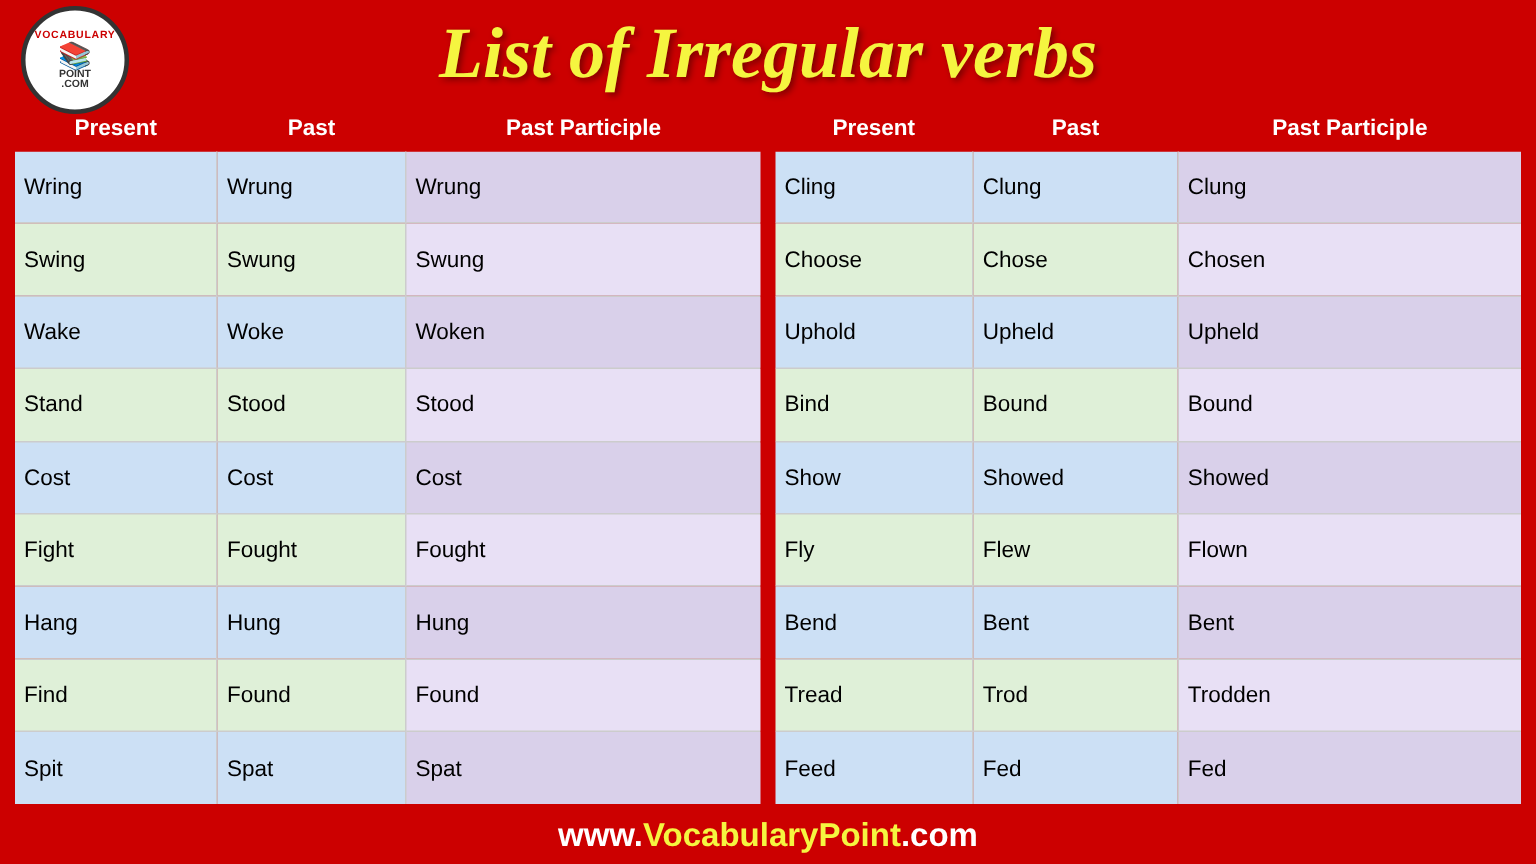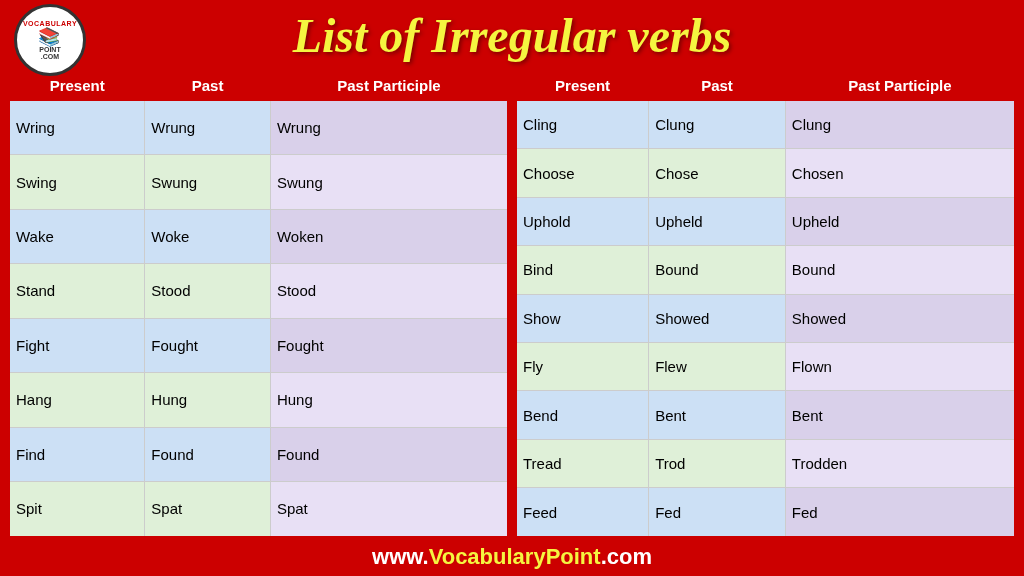--- a/index.html
+++ b/index.html
@@ -197,20 +197,25 @@
               <td>Wake</td>
               <td>Woke</td>
               <td>Woken</td>
             </tr>
             <tr>
               <td>Stand</td>
               <td>Stood</td>
               <td>Stood</td>
             </tr>
             <tr>
+              <td>Cost</td>
+              <td>Cost</td>
+              <td>Cost</td>
+            </tr>
+            <tr>
               <td>Fight</td>
               <td>Fought</td>
               <td>Fought</td>
             </tr>
             <tr>
               <td>Hang</td>
               <td>Hung</td>
               <td>Hung</td>
             </tr>
             <tr>

